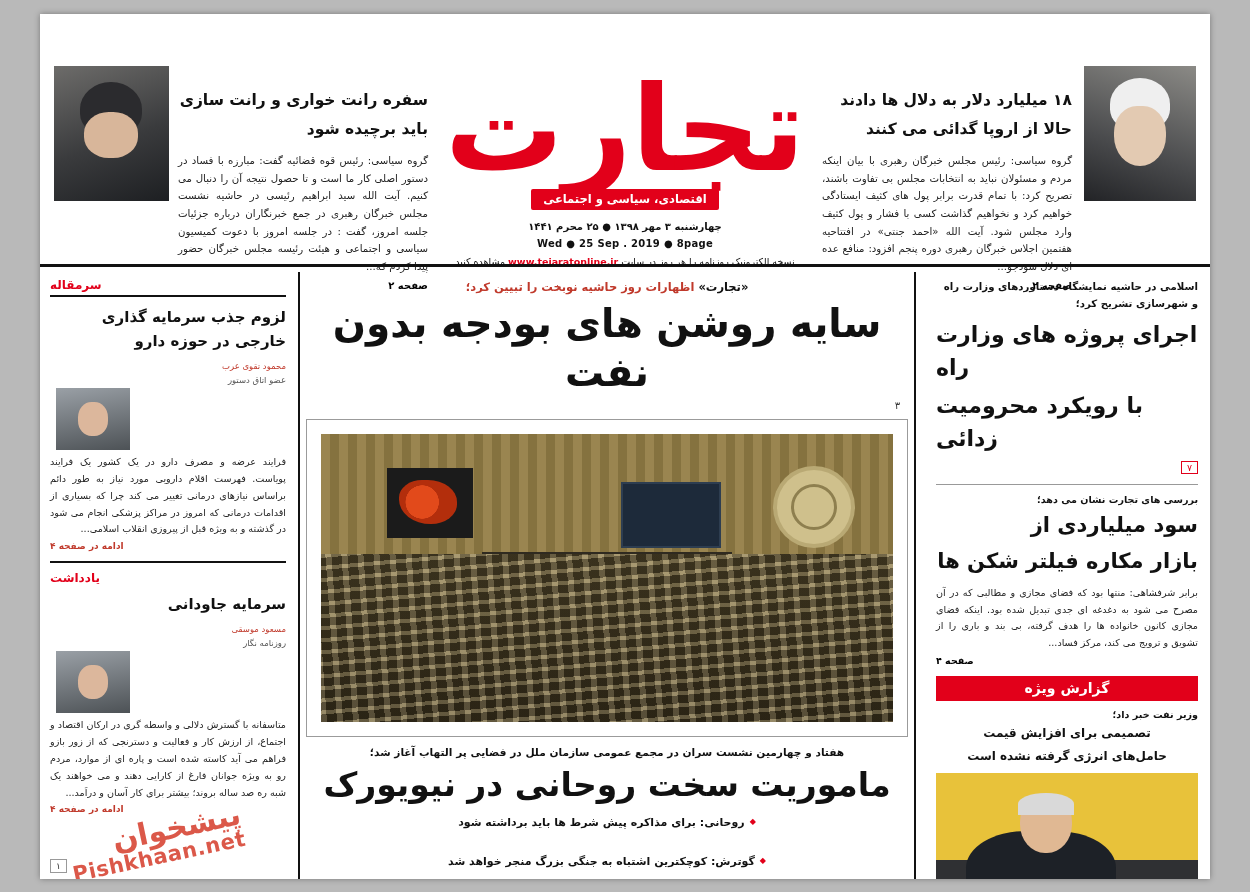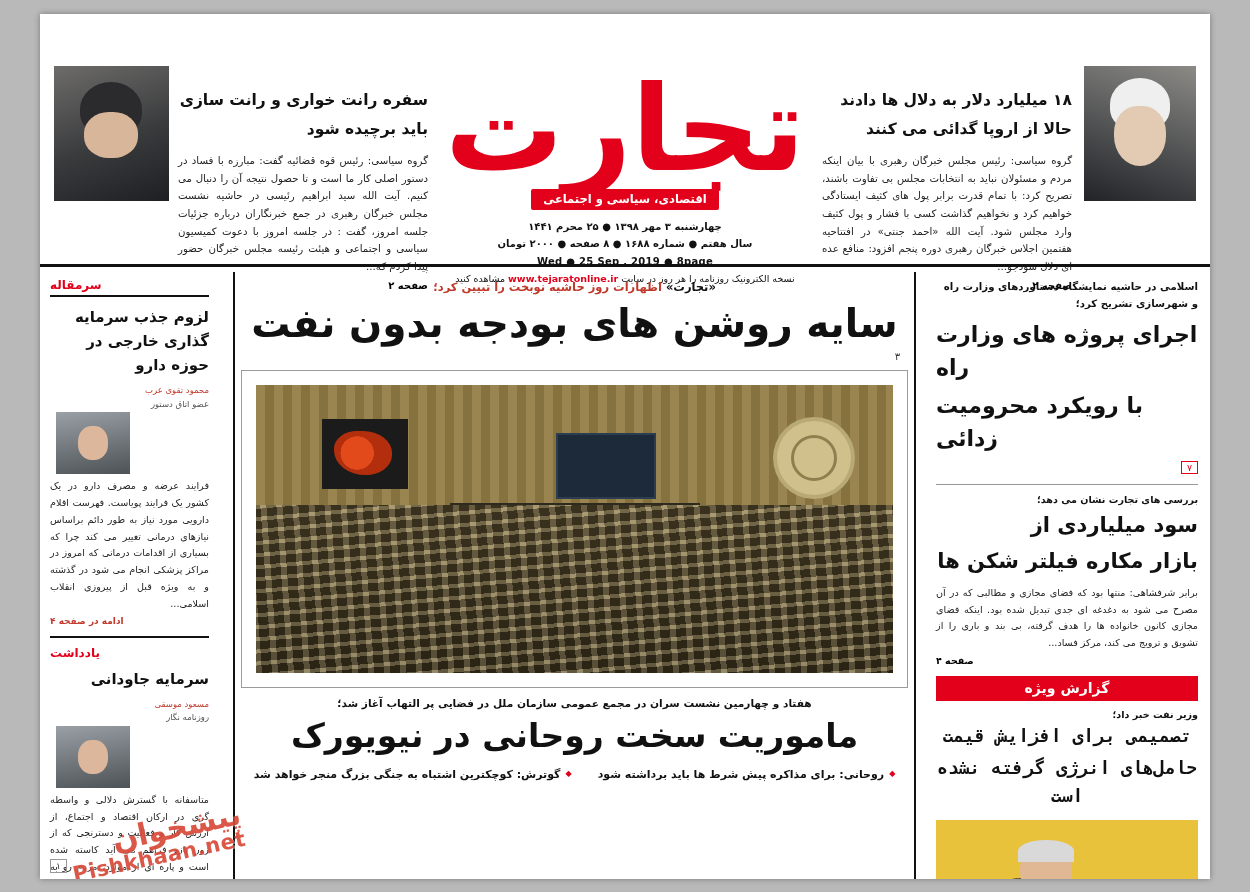--- a/index.html
+++ b/index.html
@@ -69,21 +69,21 @@
   .logo-meta .en{font-size:10px;letter-spacing:.3px;}
   .logo-site{font-size:9.5px;color:#111;margin-top:3px;}
   .logo-site b{color:#e2001a;}
 
   .mh-rule{position:absolute;left:0;right:0;top:250px;height:3px;background:#111;}
 
   
   .grid{position:absolute;top:258px;left:0;right:0;bottom:0;display:flex;}
   .col-right{width:294px;padding:6px 12px 0 20px;box-sizing:border-box;}
   .col-center{flex:1;padding:6px 6px 0 6px;box-sizing:border-box;border-left:2px solid #111;border-right:2px solid #111;}
-  .col-left{width:193px;padding:6px 24px 0 10px;box-sizing:border-box;}
+  .col-left{width:258px;padding:6px 12px 0 10px;box-sizing:border-box;}
 
   
   .sec-label{
     text-align:left;color:#e2001a;font-size:12px;font-weight:bold;
     border-bottom:2px solid #111;padding-bottom:3px;margin-bottom:8px;
   }
   .side-head{
     text-align:right;font-size:15px;font-weight:bold;line-height:1.6;color:#111;
   }
   .byline{color:#c0392b;font-size:9px;font-weight:bold;text-align:right;margin-top:7px;line-height:1.5;}
@@ -175,21 +175,21 @@
     padding:0 5px;margin-top:6px;
   }
   .r-body{font-size:9.6px;line-height:1.75;text-align:justify;color:#222;margin-top:7px;}
   .r-page{font-size:9.5px;font-weight:bold;text-align:left;margin-top:3px;}
   .redbar{
     background:#e2001a;color:#fff;font-size:14px;font-weight:bold;text-align:center;
     padding:4px 0 5px;margin:10px 0 8px;letter-spacing:-.3px;
   }
   .r-small-kicker{font-size:9.6px;color:#111;text-align:right;font-weight:bold;}
   .r-head3{
-    text-align:center;font-size:18px;font-weight:bold;line-height:1.55;color:#111;margin-top:4px;font-family:Liberation Mono, monospace;
+    text-align:center;font-size:12px;font-weight:bold;line-height:1.55;color:#111;margin-top:4px;
   }
   .r-photo{
     margin-top:8px;width:100%;height:150px;position:relative;overflow:hidden;
     background:linear-gradient(180deg,#e8c23a 0 58%,#2f3033 58% 100%);
   }
   .r-photo .suit{position:absolute;left:30px;bottom:0;width:150px;height:92px;
      background:#1d2127;border-radius:40% 40% 0 0;}
   .r-photo .head{position:absolute;left:84px;bottom:70px;width:52px;height:60px;border-radius:48%;
      background:#e0b893;}
   .r-photo .hair{position:absolute;left:82px;bottom:108px;width:56px;height:22px;border-radius:50% 50% 0 0;background:#d9d9d9;}
@@ -215,21 +215,20 @@
       <div class="mh-head">۱۸ میلیارد دلار به دلال ها دادند حالا از اروپا گدائی می کنند</div>
       <div class="mh-body">گروه سیاسی: رئیس مجلس خبرگان رهبری با بیان اینکه مردم و مسئولان نباید به انتخابات مجلس بی تفاوت باشند، تصریح کرد: با تمام قدرت برابر پول های کثیف ایستادگی خواهیم کرد و نخواهیم گذاشت کسی با فشار و پول کثیف وارد مجلس شود. آیت الله «احمد جنتی» در افتتاحیه هفتمین اجلاس خبرگان رهبری دوره پنجم افزود: منافع عده ای دلال سودجو...</div>
       <div class="mh-page">صفحه ۲</div>
     </div>
 
     <div class="logo-wrap">
       <div class="logo-title">تجارت</div>
       <div class="logo-sub">اقتصادی، سیاسی و اجتماعی</div>
       <div class="logo-meta">
         <div>چهارشنبه ۳ مهر ۱۳۹۸ ● ۲۵ محرم ۱۴۴۱</div>
-        <div>سال هفتم ● شماره ۱۶۸۸ ● ۸ صفحه ● ۲۰۰۰ تومان</div>
         <div class="en">Wed ● 25 Sep . 2019 ● 8page</div>
       </div>
       <div class="logo-site">
         <span>نسخه الکترونیک روزنامه را هر روز در سایت</span>
         <b>www.tejaratonline.ir</b>
         <span>مشاهده کنید</span>
       </div>
     </div>
 
     <div class="mh-rule"></div>

